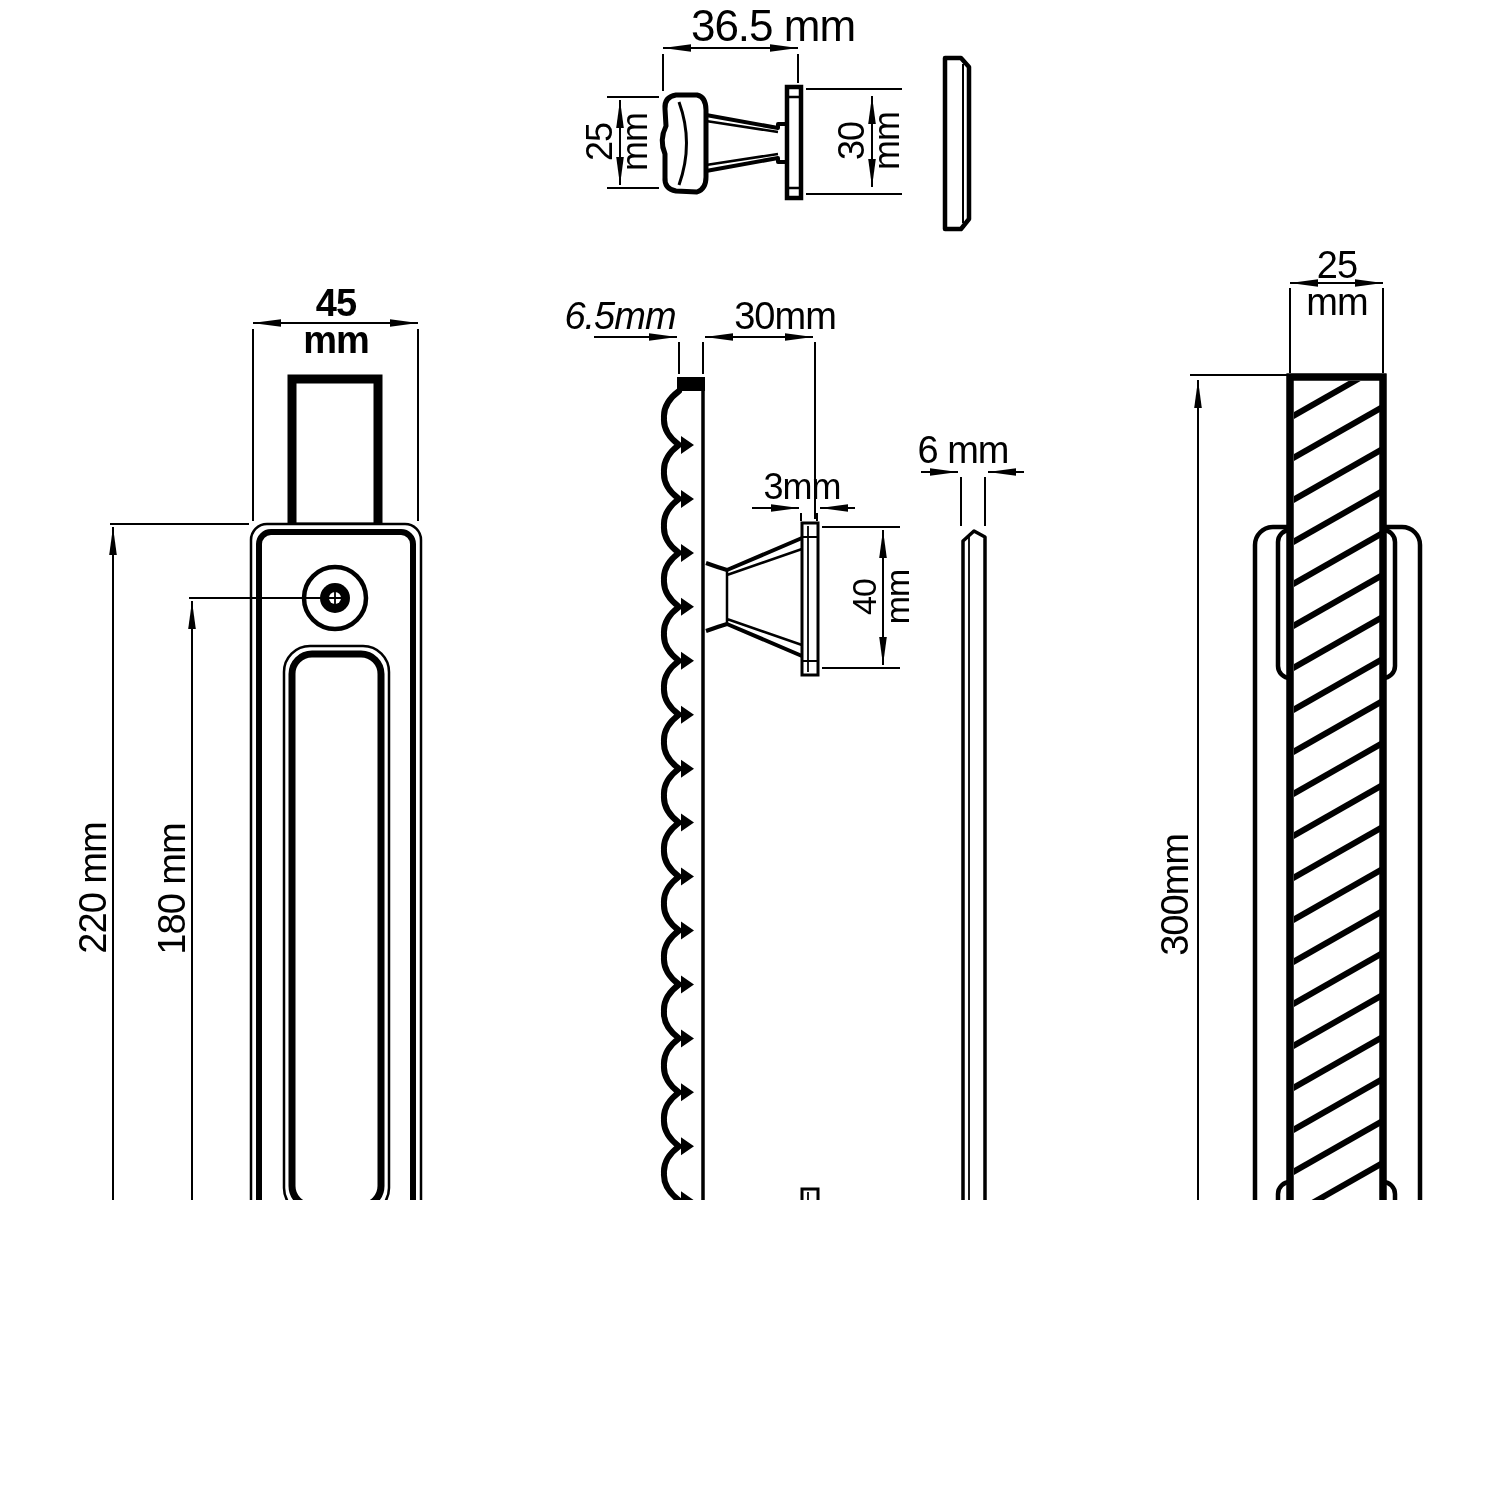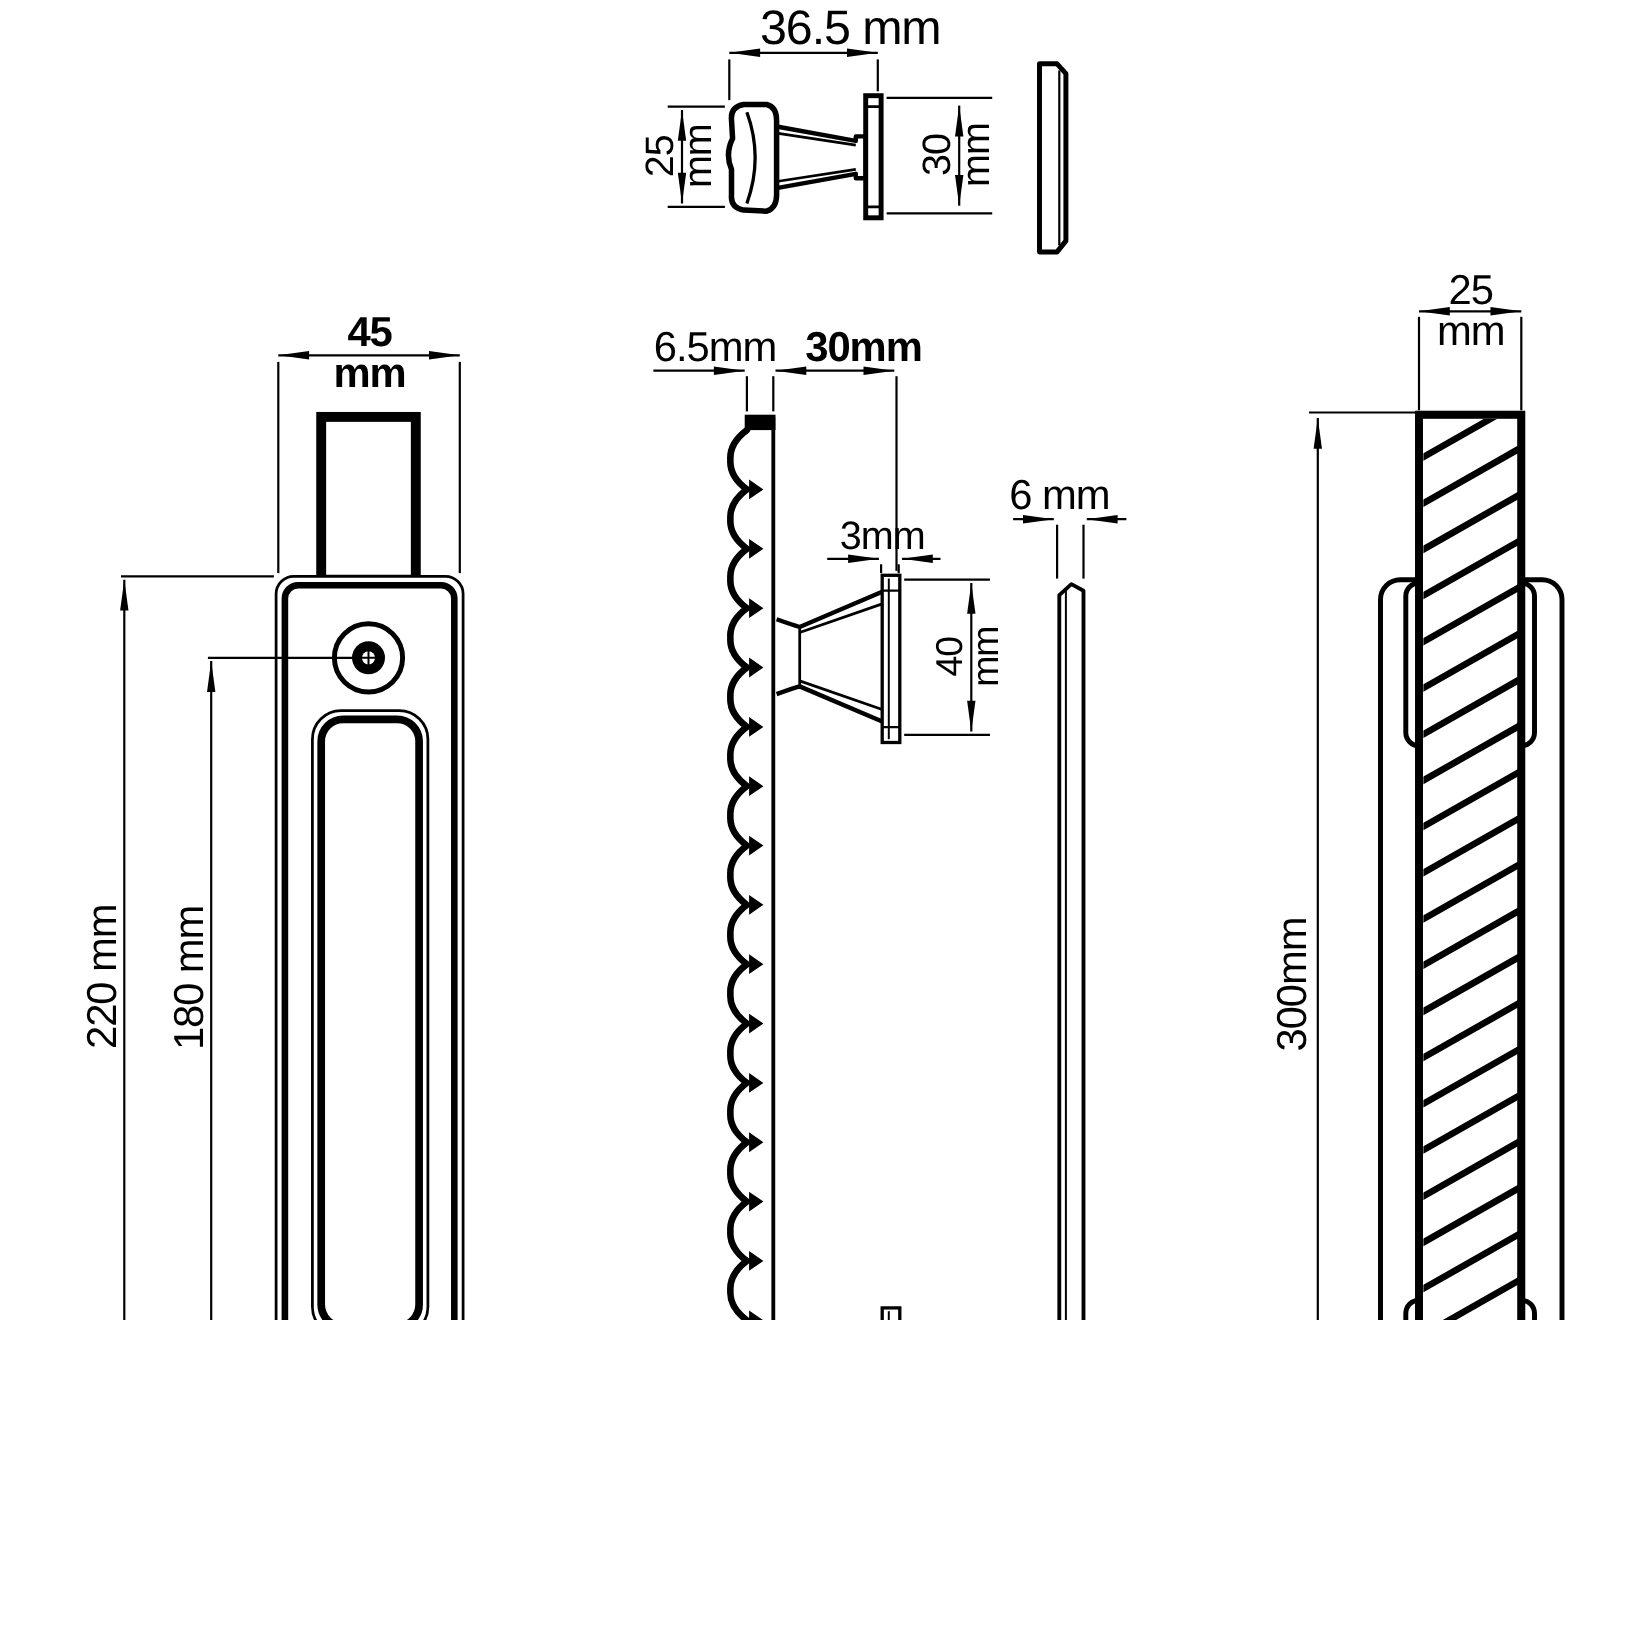--- a/index.html
+++ b/index.html
@@ -198,22 +198,22 @@
 <div class="lbl rot fs36" style="left:617px;top:142px;">25
 mm</div>
 <div class="lbl rot fs36" style="left:869px;top:141px;">30
 mm</div>
 
 <div class="lbl fs38" style="left:336px;top:322px;font-weight:bold;">45
 mm</div>
 <div class="lbl rot fs38" style="left:94px;top:888px;">220 mm</div>
 <div class="lbl rot fs38" style="left:173px;top:889px;">180 mm</div>
 
-<div class="lbl fs38" style="left:650px;top:317px;">6.5mm</div>
-<div class="lbl fs38" style="left:785px;top:317px;font-weight:bold;">30mm</div>
+<div class="lbl fs38" style="left:620px;top:317px;font-style:italic;">6.5mm</div>
+<div class="lbl fs38" style="left:785px;top:317px;">30mm</div>
 <div class="lbl fs36" style="left:802px;top:487px;text-align:center;">3mm</div>
 <div class="lbl rot fs34" style="left:881px;top:597px;">40
 mm</div>
 <div class="lbl fs38" style="left:963px;top:451px;text-align:center;">6 mm</div>
 
 <div class="lbl fs38" style="left:1337px;top:284px;">25
 mm</div>
 <div class="lbl rot fs38" style="left:1176px;top:895px;">300mm</div>
 
 </div>

